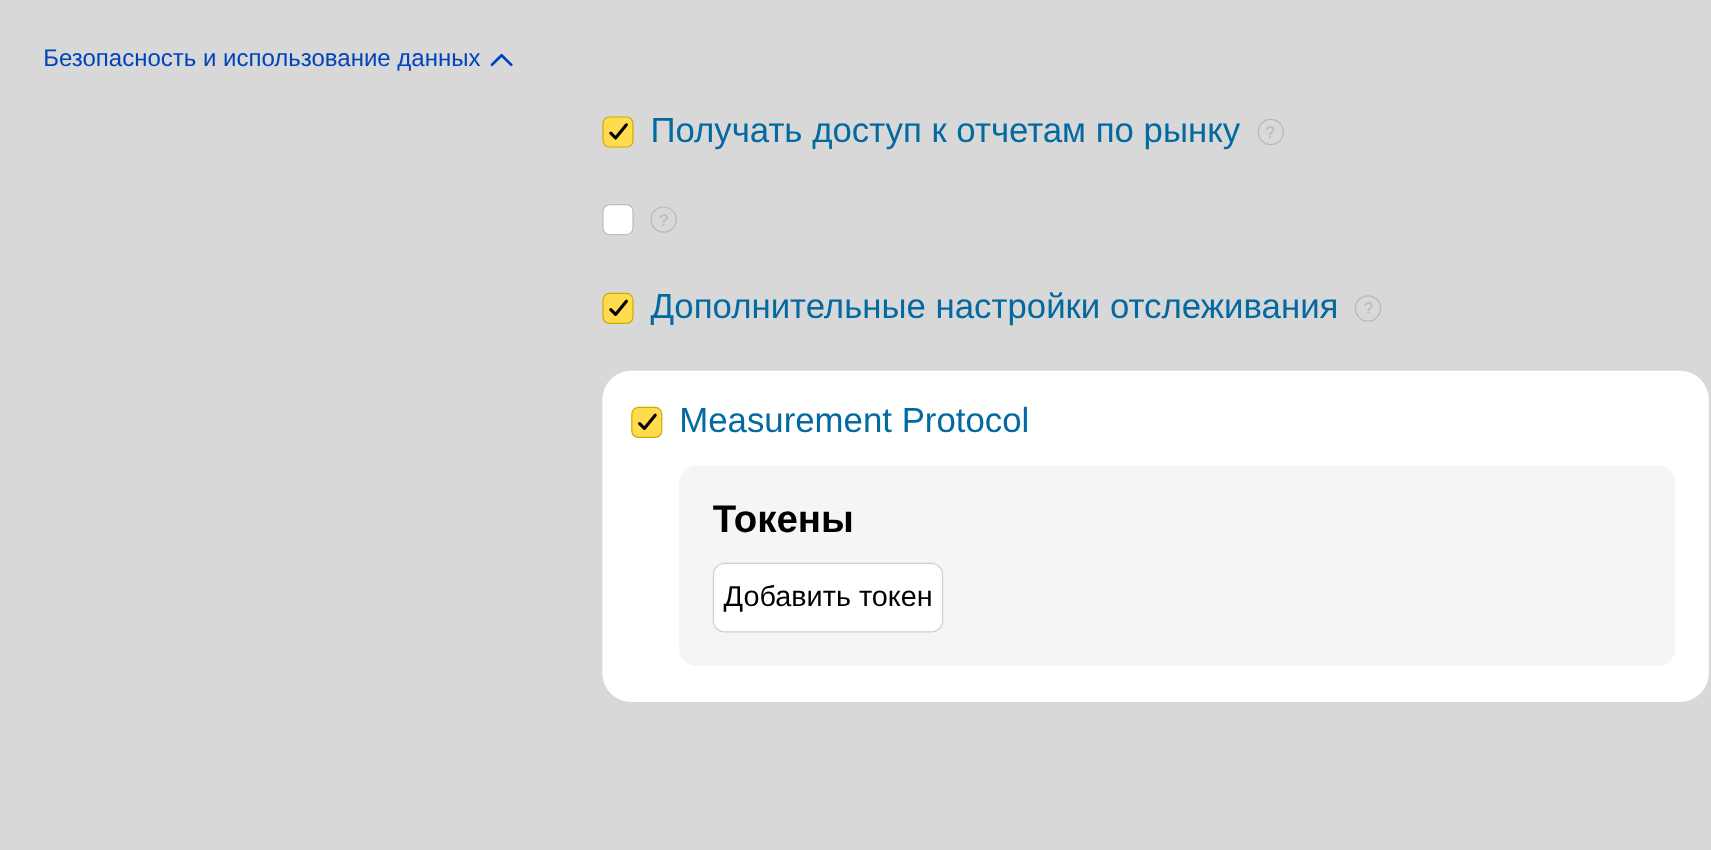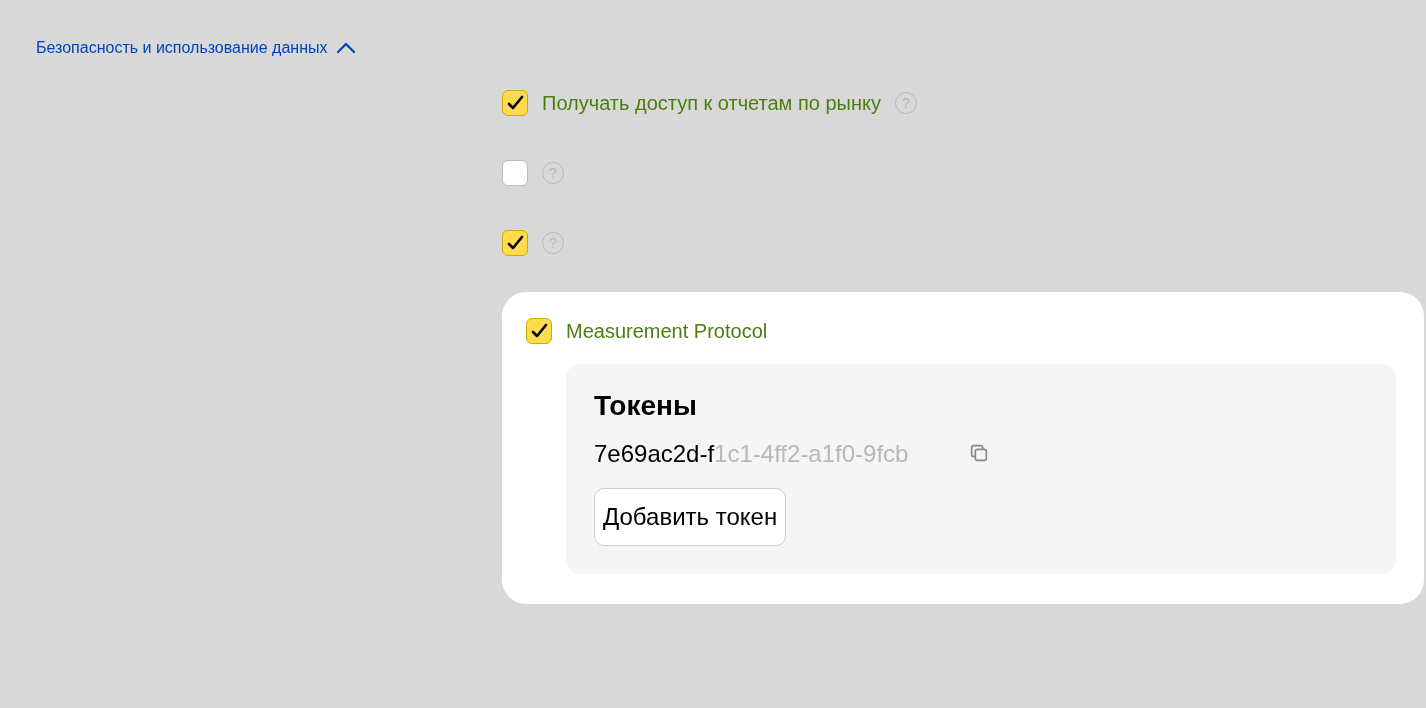--- a/index.html
+++ b/index.html
@@ -9,21 +9,21 @@
       width: 1426px;
       height: 708px;
       padding: 38px 36px;
       color: #000;
     }
     .section-header {
       display: flex;
       align-items: center;
       gap: 8px;
       color: #0044bb;
-      font-size: 16px;
+      font-size: 20px;
       font-weight: 400;
       cursor: pointer;
       user-select: none;
     }
     .chevron-up {
       width: 20px;
       height: 20px;
       display: inline-flex;
       align-items: center;
       justify-content: center;
@@ -52,22 +52,22 @@
     .checkbox.checked {
       background: #ffdb4d;
       border: 1px solid #ccac00;
     }
     .checkbox.unchecked {
       background: #fff;
       border: 1px solid #bcbcbc;
     }
     .checkbox svg { stroke: #000; }
     .option-label {
-      font-size: 20px;
-      color: #4d7c0f;
+      font-size: 29px;
+      color: #0369a1;
       white-space: nowrap;
     }
     .help-icon {
       width: 22px;
       height: 22px;
       border: 1.5px solid #b8b8b8;
       border-radius: 50%;
       display: inline-flex;
       align-items: center;
       justify-content: center;
@@ -94,21 +94,21 @@
       color: #000;
     }
     .tokens-panel {
       background: #f5f5f5;
       border-radius: 14px;
       margin-left: 40px;
       margin-top: 20px;
       padding: 26px 28px 28px 28px;
     }
     .tokens-heading {
-      font-size: 28px;
+      font-size: 32px;
       font-weight: 700;
       color: #000;
       margin-bottom: 18px;
     }
     .token-row {
       display: flex;
       align-items: center;
       gap: 60px;
       margin-bottom: 20px;
     }
@@ -161,44 +161,34 @@
     <span class="checkbox unchecked"></span>
     <span class="help-icon">?</span>
   </div>
 
   <div class="option-row">
     <span class="checkbox checked">
       <svg width="18" height="18" viewBox="0 0 18 18" fill="none" stroke-width="2.6" stroke-linecap="round" stroke-linejoin="round">
           <path d="M3 10 L7 14 L16 3"></path>
         </svg>
     </span>
+    <span class="option-label">Дополнительные настройки отслеживания</span>
     <span class="help-icon">?</span>
   </div>
 
   <div class="card">
     <div class="option-row">
       <span class="checkbox checked">
         <svg width="18" height="18" viewBox="0 0 18 18" fill="none" stroke-width="2.6" stroke-linecap="round" stroke-linejoin="round">
             <path d="M3 10 L7 14 L16 3"></path>
           </svg>
       </span>
       <span class="option-label">Measurement Protocol</span>
     </div>
 
 
     <div class="tokens-panel">
       <div class="tokens-heading">Токены</div>
-      <div class="token-row">
-        <span class="token-value">
-          <span>7e69ac2d-f</span><span class="dim">1c1-4ff2-a1f0-9fcb</span>
-        </span>
-        <span class="copy-icon">
-          <svg width="22" height="22" viewBox="0 0 24 24" fill="none" stroke="currentColor" stroke-width="1.8" stroke-linecap="round" stroke-linejoin="round">
-            <rect x="8" y="8" width="12" height="12" rx="2"></rect>
-            <path d="M16 8 V6 a2 2 0 0 0 -2 -2 H6 a2 2 0 0 0 -2 2 v8 a2 2 0 0 0 2 2 h2"></path>
-          </svg>
-        </span>
-      </div>
       <button class="add-token-btn">Добавить токен</button>
     </div>
   </div>
 
 </div>
 
 </body></html>

